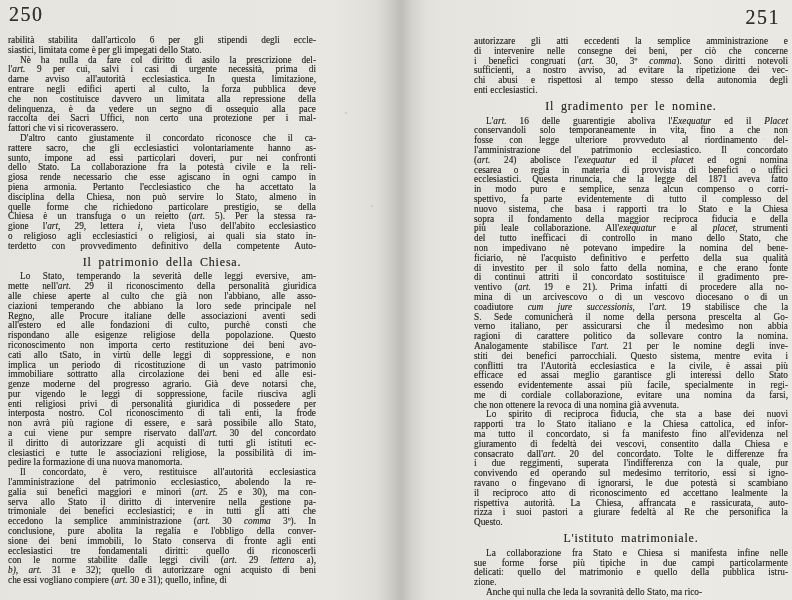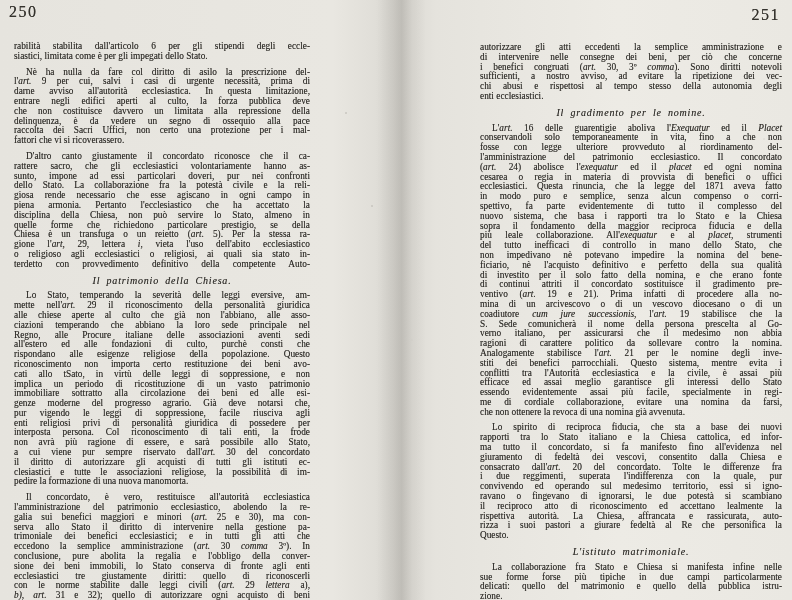--- a/index.html
+++ b/index.html
@@ -25,45 +25,44 @@
     position: absolute;
     left: 376px; top: 0;
     width: 50px; height: 600px;
     background: linear-gradient(90deg,
       rgba(40,36,30,0) 0%, rgba(40,36,30,.09) 38%,
       rgba(40,36,30,.15) 51%, rgba(40,36,30,.05) 72%, rgba(40,36,30,0) 100%);
   }
 
   .pagenum {
     position: absolute;
-    font-size: 16px;
+    font-size: 20px;
     letter-spacing: 1.5px;
     color: #34322d;
     text-shadow: 0 0 .5px rgba(52,50,45,.8);
   }
   .pagenum.pn-left  { left: 9px;  top: 3px; }
   .pagenum.pn-right { right: 12px; top: 6px; }
 
   .pagebody {
     position: absolute;
     font-size: 9.3px;
     line-height: 9.8px;
     text-shadow: 0 0 .4px rgba(47,45,41,.55);
   }
   .pagebody.col-left  { left: 8px;   top: 36px; width: 308px; }
   .pagebody.col-right { left: 474px; top: 37px; width: 314px; }
 
-  .para { margin: 6px; }
+  .para { margin: 0; }
   .line { text-align: justify; text-align-last: justify; }
   .line.last   { text-align-last: left; }
   .line.indent { padding-left: 12px; }
 
   .heading {
-    font-style: italic;
-    font-size: 10px;
+    font-size: 12px;
     text-align: center;
     letter-spacing: .8px;
     word-spacing: 3px;
     margin: 6px 0 5px 0;
   }
 </style>
 </head>
 <body>
 
 <div class="spread">
@@ -111,37 +110,37 @@
         <div class="line">Regno, alle Procure italiane delle associazioni aventi sedi</div>
         <div class="line">all'estero ed alle fondazioni di culto, purchè consti che</div>
         <div class="line">rispondano alle esigenze religiose della popolazione. Questo</div>
         <div class="line">riconoscimento non importa certo restituzione dei beni avo-</div>
         <div class="line">cati allo tSato, in virtù delle leggi di soppressione, e non</div>
         <div class="line">implica un periodo di ricostituzione di un vasto patrimonio</div>
         <div class="line">immobiliare sottratto alla circolazione dei beni ed alle esi-</div>
         <div class="line">genze moderne del progresso agrario. Già deve notarsi che,</div>
         <div class="line">pur vigendo le leggi di soppressione, facile riusciva agli</div>
         <div class="line">enti religiosi privi di personalità giuridica di possedere per</div>
-        <div class="line">interposta persona. Col riconoscimento di tali enti, la frode</div>
+        <div class="line">interposta nostro. Col riconoscimento di tali enti, la frode</div>
         <div class="line">non avrà più ragione di essere, e sarà possibile allo Stato,</div>
         <div class="line">a cui viene pur sempre riservato dall'<i>art.</i> 30 del concordato</div>
         <div class="line">il diritto di autorizzare gli acquisti di tutti gli istituti ec-</div>
         <div class="line">clesiastici e tutte le associazioni religiose, la possibilità di im-</div>
         <div class="line last">pedire la formazione di una nuova manomorta.</div>
       </div>
       <div class="para">
         <div class="line indent">Il concordato, è vero, restituisce all'autorità ecclesiastica</div>
         <div class="line">l'amministrazione del patrimonio ecclesiastico, abolendo la re-</div>
         <div class="line">galia sui benefici maggiori e minori (<i>art.</i> 25 e 30), ma con-</div>
         <div class="line">serva allo Stato il diritto di intervenire nella gestione pa-</div>
         <div class="line">trimoniale dei benefici ecclesiastici; e in tutti gli atti che</div>
         <div class="line">eccedono la semplice amministrazione (<i>art.</i> 30 <i>comma</i> 3º). In</div>
         <div class="line">conclusione, pure abolita la regalia e l'obbligo della conver-</div>
         <div class="line">sione dei beni immobili, lo Stato conserva di fronte agli enti</div>
-        <div class="line">ecclesiastici tre giustamente diritti: quello di riconoscerli</div>
+        <div class="line">ecclesiastici tre fondamentali diritti: quello di riconoscerli</div>
         <div class="line">con le norme stabilite dalle leggi civili (<i>art.</i> 29 <i>lettera</i> a),</div>
         <div class="line"><i>b), art.</i> 31 e 32); quello di autorizzare ogni acquisto di beni</div>
         <div class="line last">che essi vogliano compiere (<i>art.</i> 30 e 31); quello, infine, di</div>
       </div>
     </div>
 
   <div class="pagebody col-right">
       <div class="para">
         <div class="line">autorizzare gli atti eccedenti la semplice amministrazione e</div>
         <div class="line">di intervenire nelle consegne dei beni, per ciò che concerne</div>

